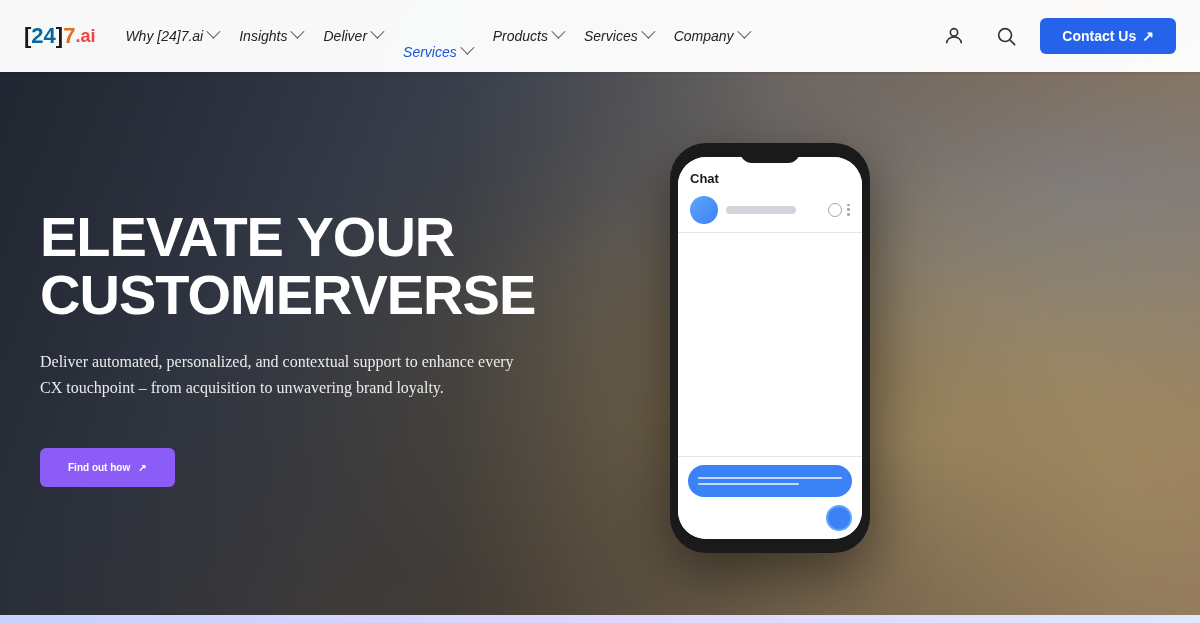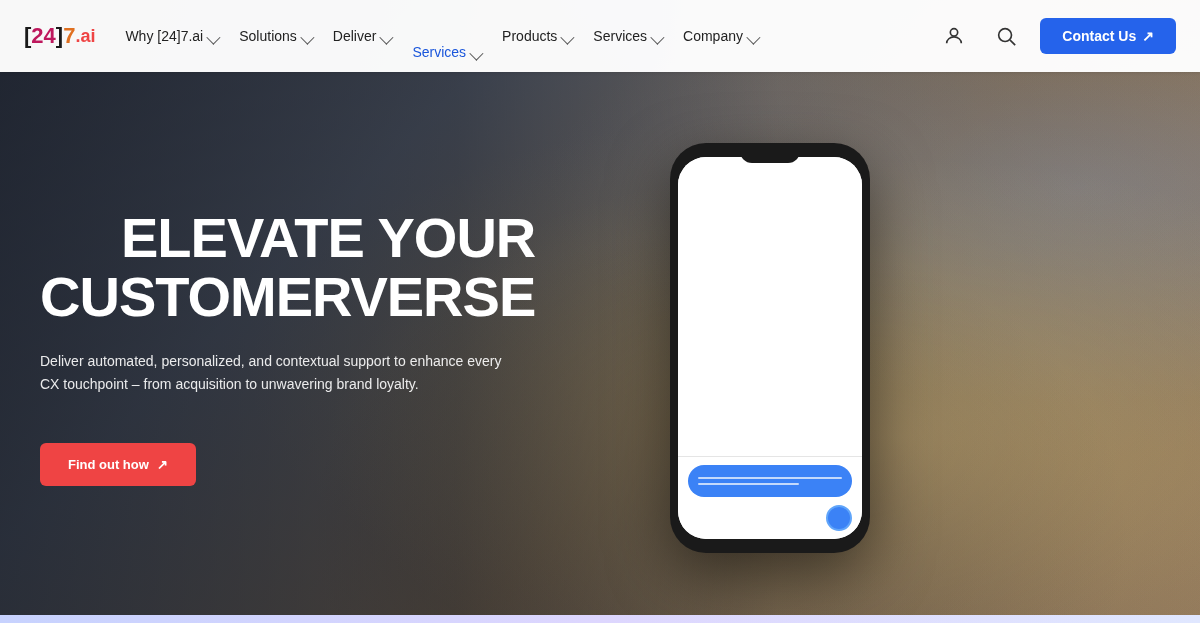--- a/index.html
+++ b/index.html
@@ -21,42 +21,43 @@
       display: flex;
       align-items: center;
       margin-right: 20px;
       font-size: 22px;
       font-weight: 700;
       color: #1a1a1a;
       text-decoration: none;
       white-space: nowrap;
     }
     .logo-bracket { color: #1a1a1a; }
-    .logo-num { color: #be185d; }
+    .logo-num { color: #0369a1; }
     .logo-seven { color: #e07020; }
     .logo-ai { color: #ef4444; font-size: 18px; }
 
     .nav-links {
       display: flex;
       align-items: center;
       gap: 2px;
       flex: 1;
     }
     .nav-item {
       display: flex;
-      align-items: flex-end;
+      align-items: flex-start;
       gap: 4px;
       padding: 8px 10px;
       font-size: 14px;
       font-weight: 500;
       color: #222;
       cursor: pointer;
       border-radius: 4px;
       white-space: nowrap;
       user-select: none;
+      font-style: italic;
     }
     .nav-item.active { color: #1a56db; margin-top: 32px; }
     .chevron {
       width: 10px;
       height: 10px;
       border-right: 1.5px solid #555;
       border-bottom: 1.5px solid #555;
       transform: rotate(45deg) translateY(-2px);
       display: inline-block;
     }
@@ -146,37 +147,37 @@
       max-width: 560px;
       color: white;
     }
     .hero-title {
       font-size: 56px;
       font-weight: 900;
       line-height: 1.05;
       letter-spacing: -1px;
       margin-bottom: 24px;
       text-transform: uppercase;
-      text-align: right;
     }
     .hero-subtitle {
-      font-size: 14px;
+      font-size: 16px;
       font-weight: 400;
       line-height: 1.6;
       color: rgba(255,255,255,0.9);
       margin-bottom: 48px;
       max-width: 480px;
+      font-family: Liberation Serif, serif;
     }
     .find-out-btn {
-      background: #ef4444;
+      background: #8b5cf6;
       color: white;
       border: none;
       padding: 14px 28px;
       border-radius: 6px;
-      font-size: 13px;
+      font-size: 10px;
       font-weight: 600;
       cursor: pointer;
       display: inline-flex;
       gap: 8px;
     }
 
     
     .phone-container {
       position: absolute;
       right: 320px;
@@ -312,21 +313,21 @@
     <span class="logo-seven">7</span>
     <span class="logo-ai">.ai</span>
   </a>
 
   <div class="nav-links">
     <div class="nav-item">
       <span>Why [24]7.ai</span>
       <span class="chevron"></span>
     </div>
     <div class="nav-item">
-      <span>Solutions</span>
+      <span>Insights</span>
       <span class="chevron"></span>
     </div>
     <div class="nav-item">
       <span>Deliver</span>
       <span class="chevron"></span>
     </div>
     <div class="nav-item active">
       <span>Services</span>
       <span class="chevron"></span>
     </div>
@@ -382,20 +383,35 @@
       <span>↗</span>
     </button>
   </div>
 </div>
 
 <div class="phone-container">
   <div class="phone">
     <div class="phone-notch"></div>
     <div class="phone-screen">
 
+      <div class="chat-header">
+        <div class="chat-title">Chat</div>
+        <div class="chat-avatar-row">
+          <div class="chat-avatar"></div>
+          <div class="chat-name-line"></div>
+          <div style="margin-left:auto; display:flex; gap:5px; align-items:center;">
+            <div class="chat-icon-circle"></div>
+            <div style="width:3px;height:12px;display:flex;flex-direction:column;gap:2px;">
+              <div style="width:3px;height:3px;border-radius:50%;background:#9ca3af;"></div>
+              <div style="width:3px;height:3px;border-radius:50%;background:#9ca3af;"></div>
+              <div style="width:3px;height:3px;border-radius:50%;background:#9ca3af;"></div>
+            </div>
+          </div>
+        </div>
+      </div>
 
       <div class="chat-body"></div>
 
       <div class="chat-footer">
         <div class="chat-input-bar">
           <div class="input-lines">
             <div class="input-line"></div>
             <div class="input-line"></div>
           </div>
         </div>

